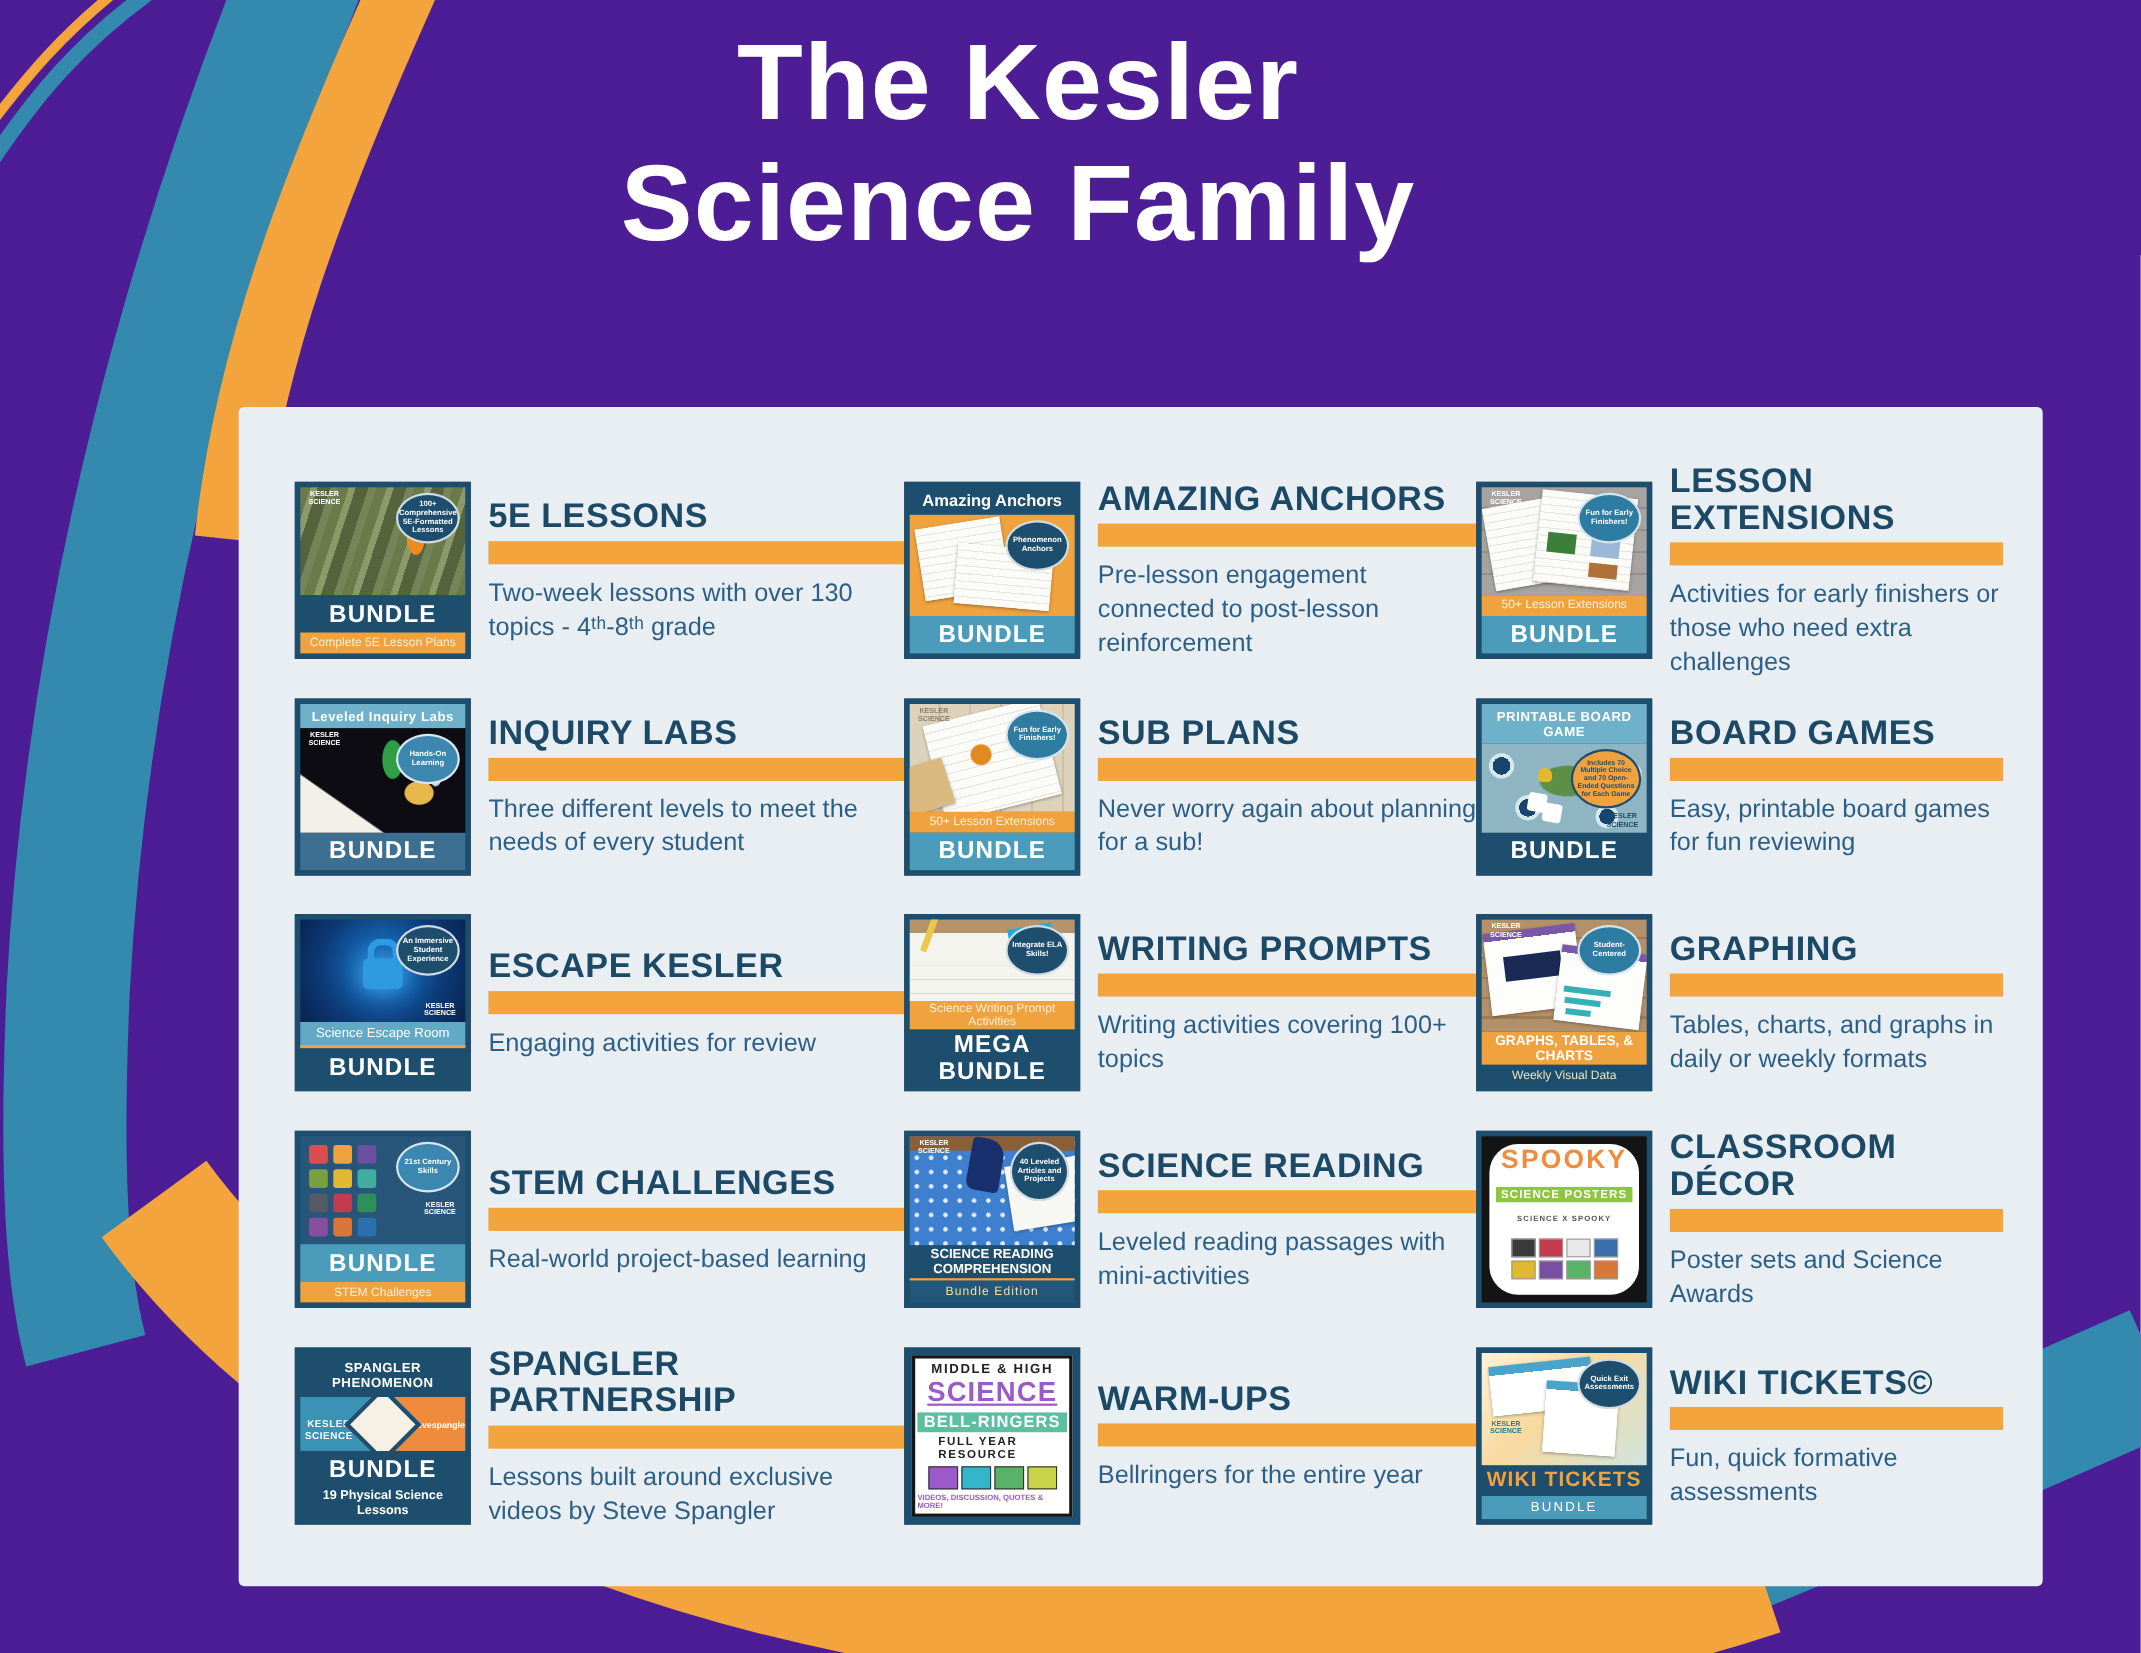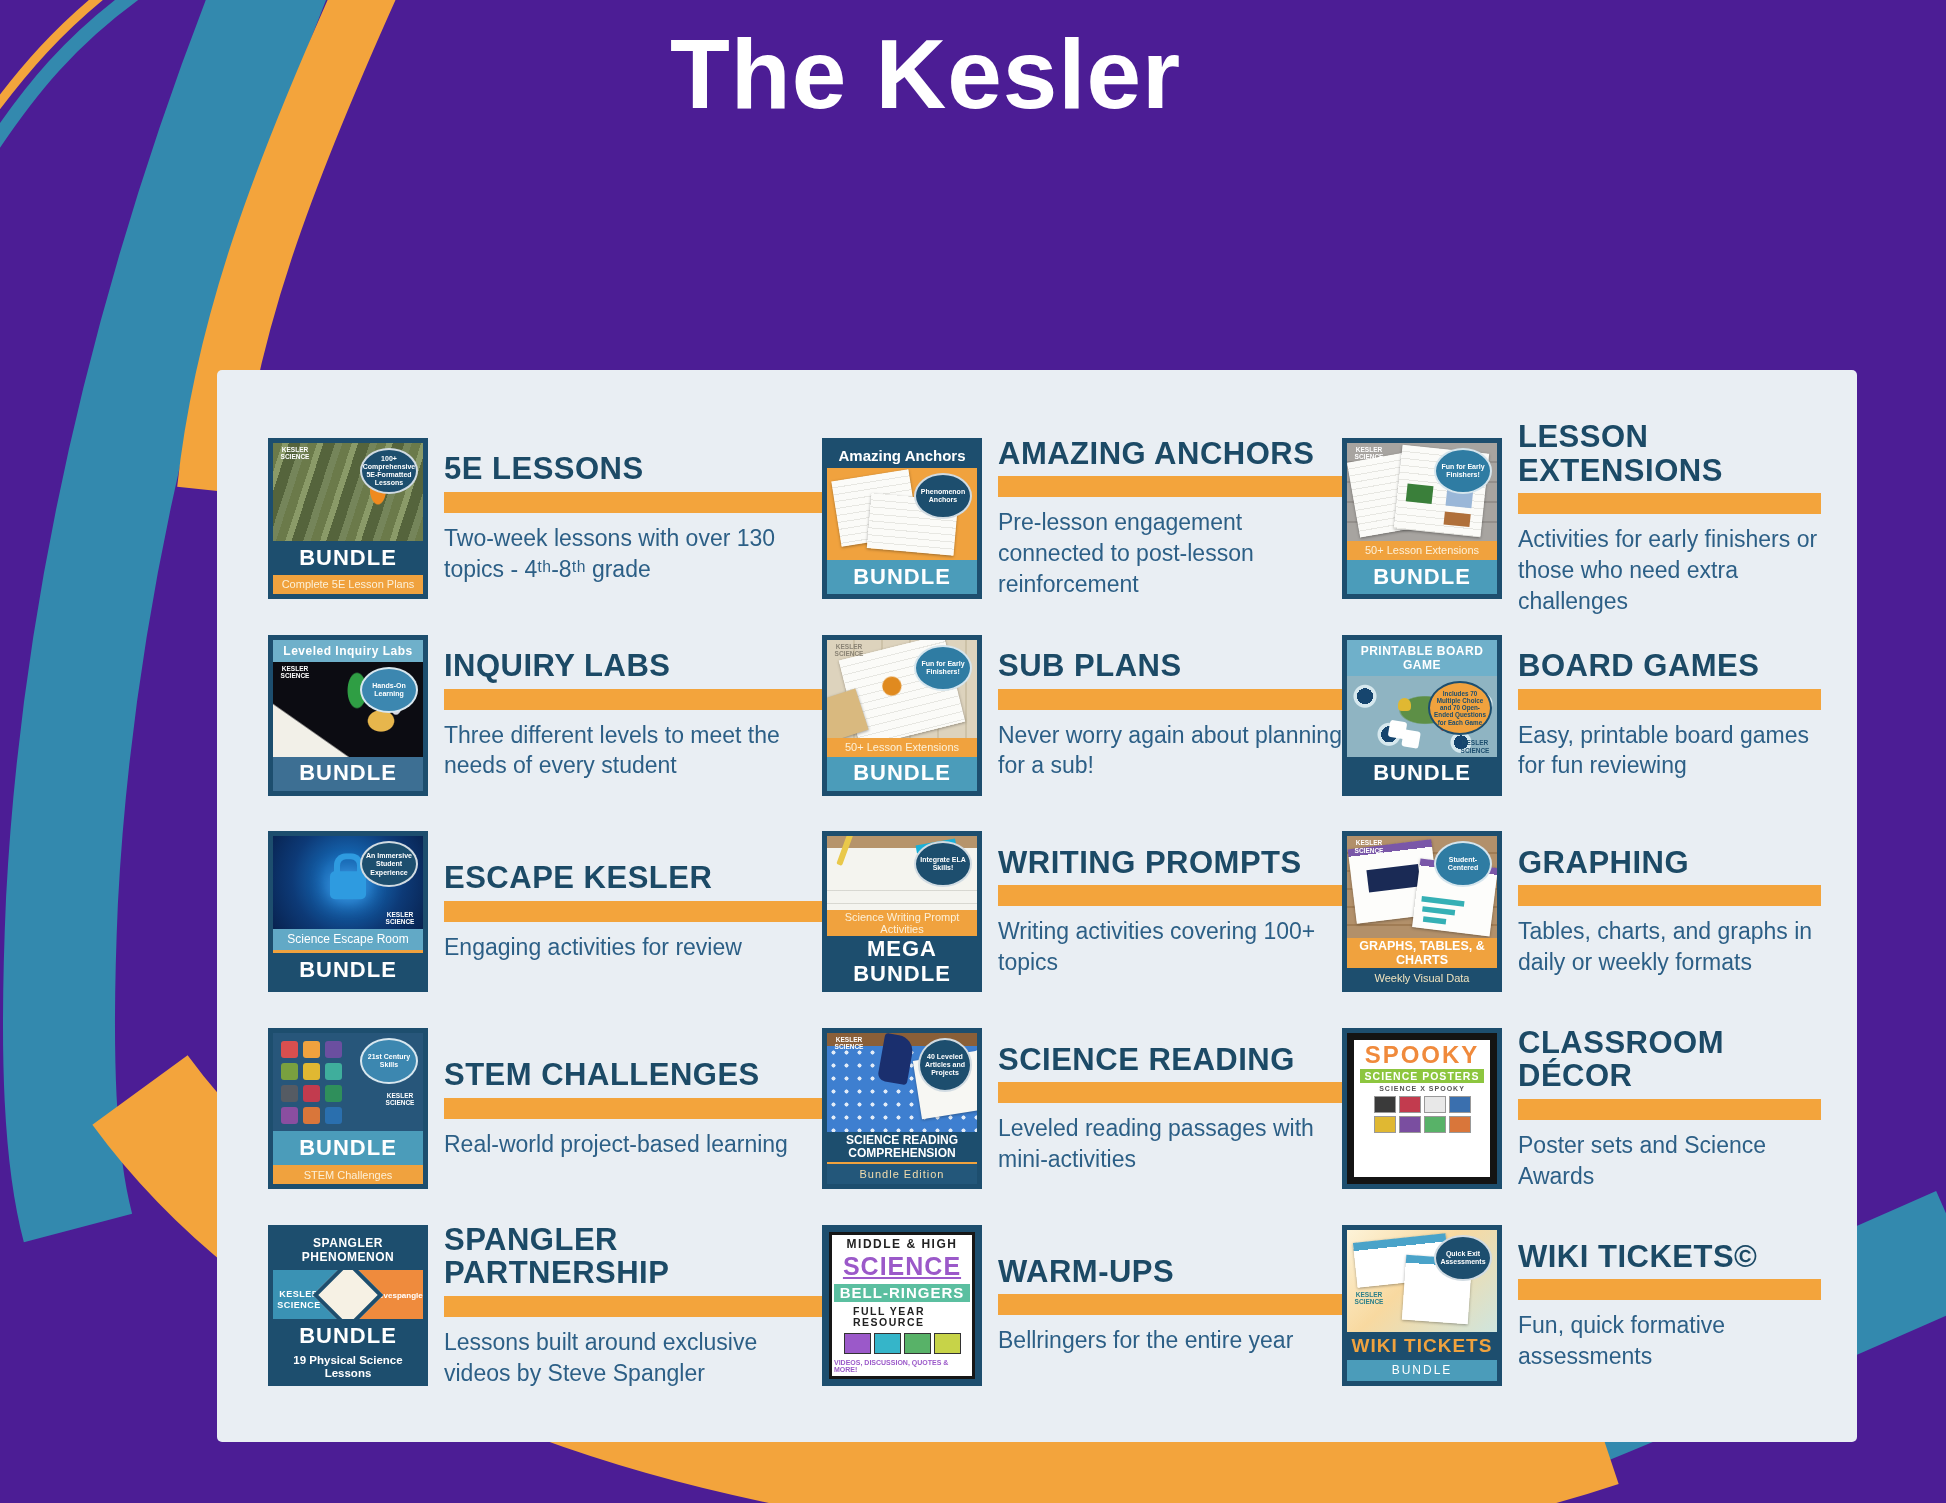--- a/index.html
+++ b/index.html
@@ -151,21 +151,21 @@
   .style-graphing .p1{left:3%;top:7%;width:56%;height:74%;transform:rotate(-7deg);background:
     linear-gradient(#1a2a55,#1a2a55) 50% 44%/62% 30% no-repeat,
     linear-gradient(180deg,#7a57a8 0 10%,#fdfdfb 10%);}
   .style-graphing .p2{right:2%;top:26%;width:52%;height:68%;transform:rotate(7deg);background:
     linear-gradient(#35b0b5,#35b0b5) 18% 58%/55% 8% no-repeat,
     linear-gradient(#35b0b5,#35b0b5) 18% 74%/42% 8% no-repeat,
     linear-gradient(#35b0b5,#35b0b5) 18% 90%/30% 8% no-repeat,
     linear-gradient(180deg,#7a57a8 0 10%,#fdfdfb 10%);}
 
   .style-decor .photo{background:#141414;padding:7px;display:flex;}
-  .decor-inner{flex:1;background:#fff;display:flex;flex-direction:column;align-items:center;padding:3px 2px;gap:2px;}
+  .decor-inner{flex:1;background:#fff;display:flex;flex-direction:column;align-items:center;padding:3px 2px;gap:12px;border-radius:26px;}
   .d1{color:#f08a3c;font-weight:900;font-size:24px;letter-spacing:2px;line-height:1;}
   .d2{background:#8dc63f;color:#fff;font-weight:800;font-size:10.5px;padding:1px 5px;letter-spacing:1px;white-space:nowrap;text-align:center;}
   .d3{font-size:7px;font-weight:800;color:#555;letter-spacing:1px;}
   .mini-grid{display:grid;grid-template-columns:repeat(4,22px);gap:3px;margin-top:2px;}
   .mini-grid span{height:15px;background:#ddd;border:1px solid #999;display:block;}
 
   .style-warmups .photo{background:#fff;border:3px solid #161616;margin:2px;display:flex;flex-direction:column;
     align-items:center;justify-content:space-between;padding:3px 2px;}
   .wu1{font-size:12px;color:#222;font-weight:600;letter-spacing:1.5px;line-height:1;}
   .wu2{color:#9b59c9;font-weight:900;font-size:25px;letter-spacing:1px;line-height:1;text-decoration:underline;}
@@ -195,20 +195,21 @@
 
     <path d="M 375 -30 C 280 180, 225 330, 208 490" fill="none" stroke="#f3a43c" stroke-width="62"></path>
 
     <path d="M 1290 1520 C 1500 1445, 1700 1360, 1960 1245" fill="none" stroke="#3389ae" stroke-width="118"></path>
 
     <path d="M 140 1090 C 330 1350, 720 1478, 1180 1488 C 1350 1492, 1480 1468, 1600 1428" fill="none" stroke="#f3a43c" stroke-width="118"></path>
   </svg>
 
   <div class="headline">
     <div>The Kesler</div>
+    <div>Science Family</div>
   </div>
 
   <div class="panel">
     <div class="grid" id="product-grid">
         <div class="item">
           <div class="thumb style-anemone">
             <div class="photo">
               <span class="mini-logo">KESLER SCIENCE</span>
               <div class="badge b-navy">100+ Comprehensive 5E-Formatted Lessons</div>
             </div>

